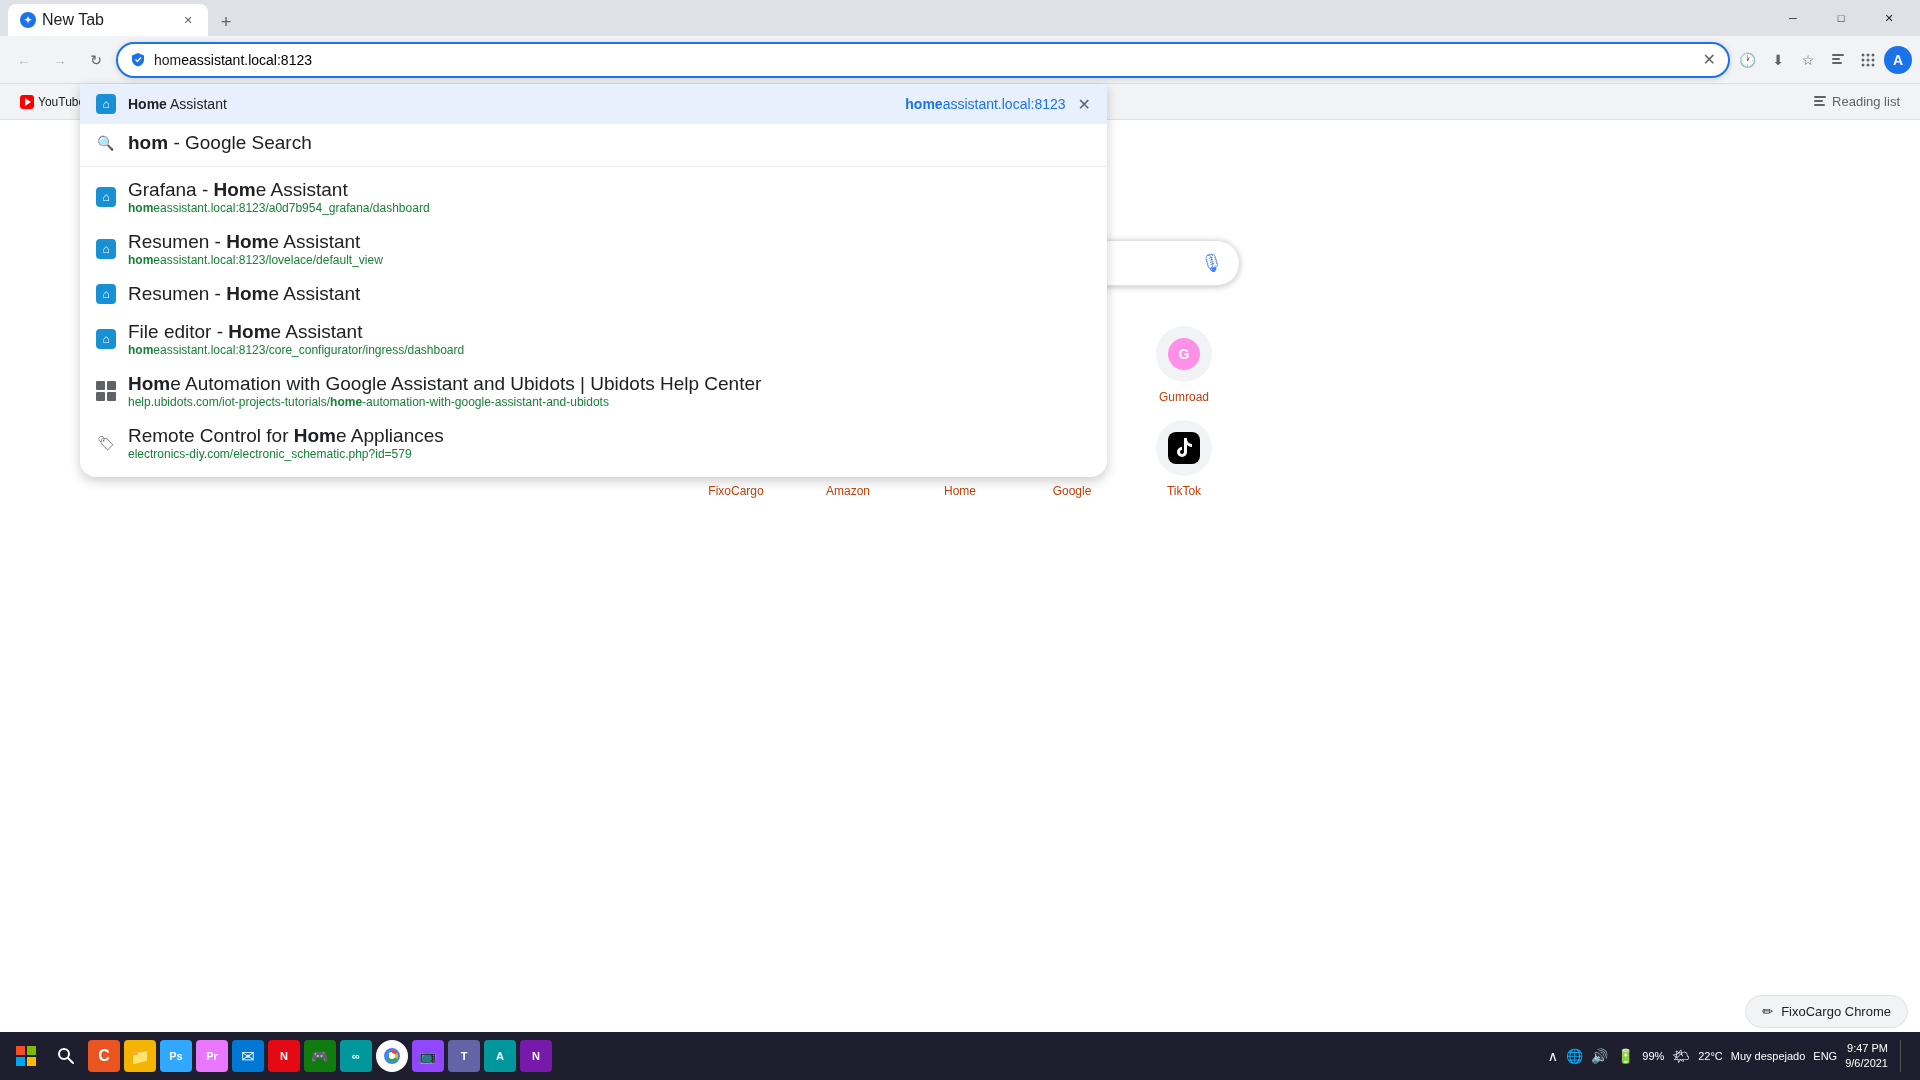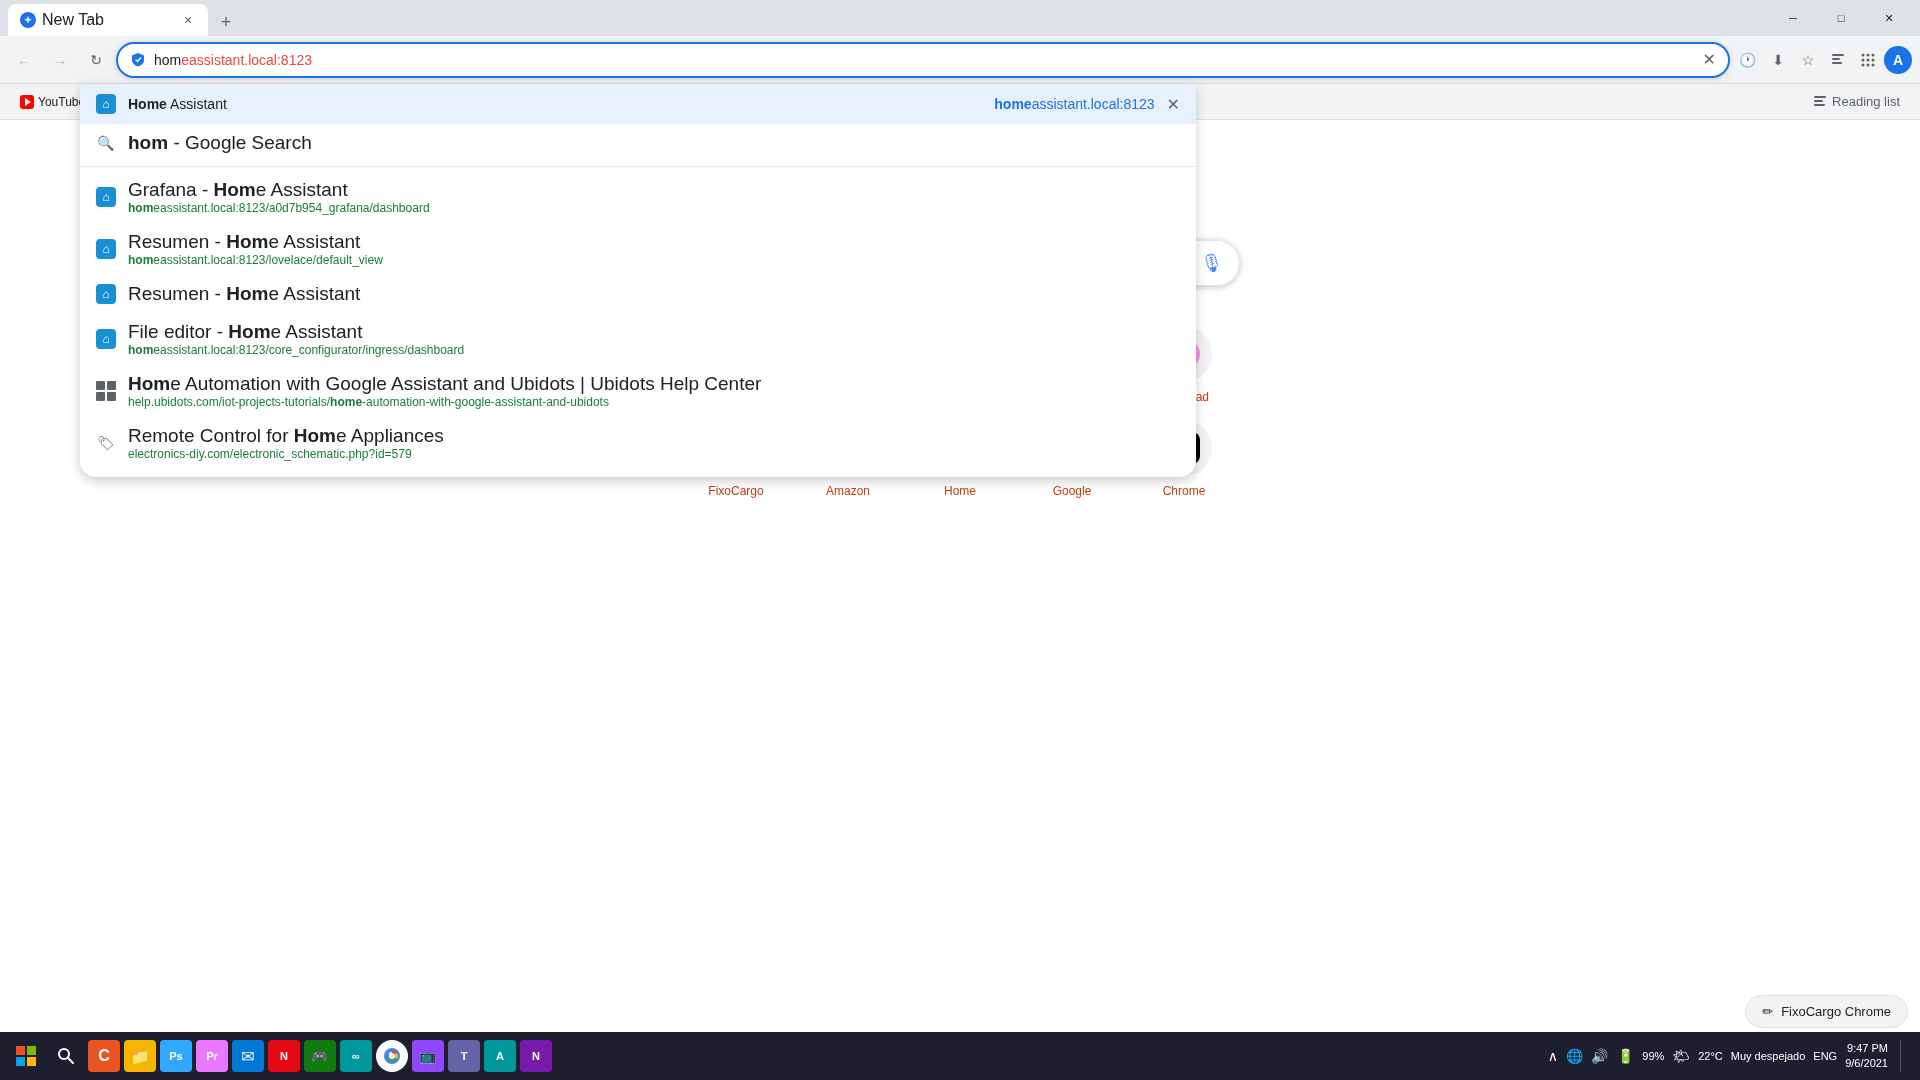--- a/index.html
+++ b/index.html
@@ -87,21 +87,21 @@
       display: flex;
       align-items: center;
       padding: 0 12px;
       gap: 8px;
       border: 2px solid #1a73e8;
       box-shadow: 0 1px 6px rgba(0,0,0,0.15);
     }
     .address-icon { width: 16px; height: 16px; color: #1a73e8; font-size: 13px; }
     .address-text { flex: 1; font-size: 14px; color: #202124; }
     .address-text span.typed { color: #202124; }
-    .address-text span.completion { color: #ef4444; }
+    .address-text span.completion { color: #000000; }
     .clear-btn { font-size: 16px; color: #5f6368; cursor: pointer; }
     .bookmarks-bar {
       height: 36px;
       background: #f1f3f4;
       display: flex;
       align-items: center;
       padding: 0 12px;
       gap: 4px;
       border-bottom: 1px solid #e0e0e0;
       font-size: 12px;
@@ -123,21 +123,21 @@
       border-top: 4px solid transparent;
       border-bottom: 4px solid transparent;
       margin-left: 2px;
     }
 
     
     .omnibox-dropdown {
       position: absolute;
       top: 84px;
       left: 80px;
-      width: 1116px;
+      width: 1027px;
       background: #fff;
       border-radius: 0 0 16px 16px;
       box-shadow: 0 4px 12px rgba(0,0,0,0.2);
       z-index: 100;
       padding-bottom: 8px;
     }
     .omni-selected {
       display: flex;
       align-items: center;
       padding: 10px 16px;
@@ -659,21 +659,21 @@
     </div>
 
     <div class="shortcut-item">
       <div class="shortcut-icon">
         <div class="icon-tiktok">
           <svg width="18" height="20" viewBox="0 0 18 20" fill="none">
             <path d="M12 0h-3v14a2 2 0 01-2 2 2 2 0 01-2-2 2 2 0 012-2v-3a5 5 0 00-5 5 5 5 0 005 5 5 5 0 005-5V7a8 8 0 005 2V6a5 5 0 01-5-6z" fill="white"></path>
           </svg>
         </div>
       </div>
-      <span class="shortcut-label">Chrome</span>
+      <span class="shortcut-label">TikTok</span>
     </div>
   </div>
 </div>
 
 <div class="customize-btn">
   <span>✏</span>
   <span>FixoCargo Chrome</span>
 </div>
 
 <div class="taskbar">

